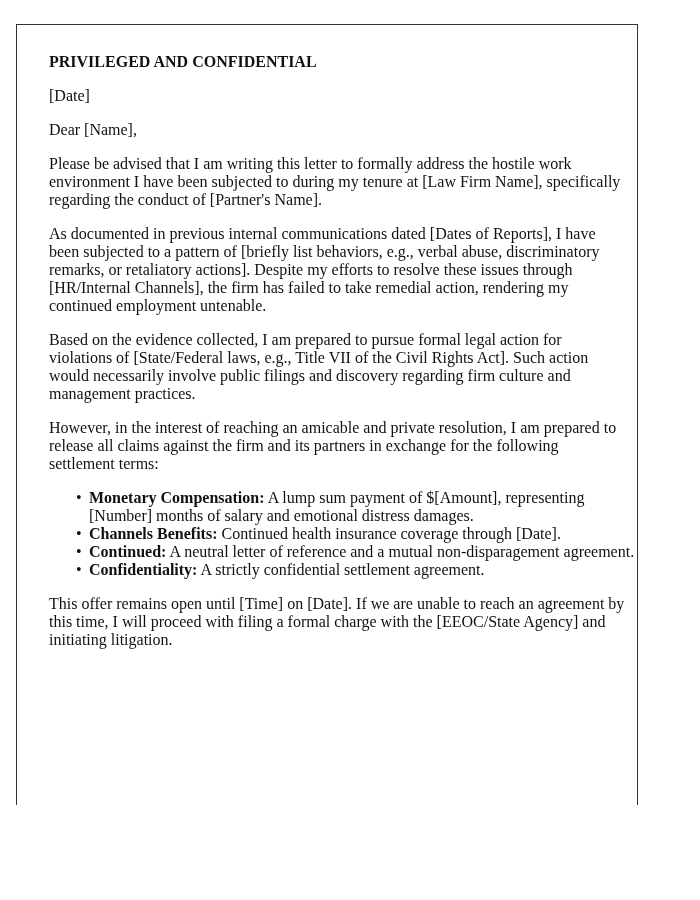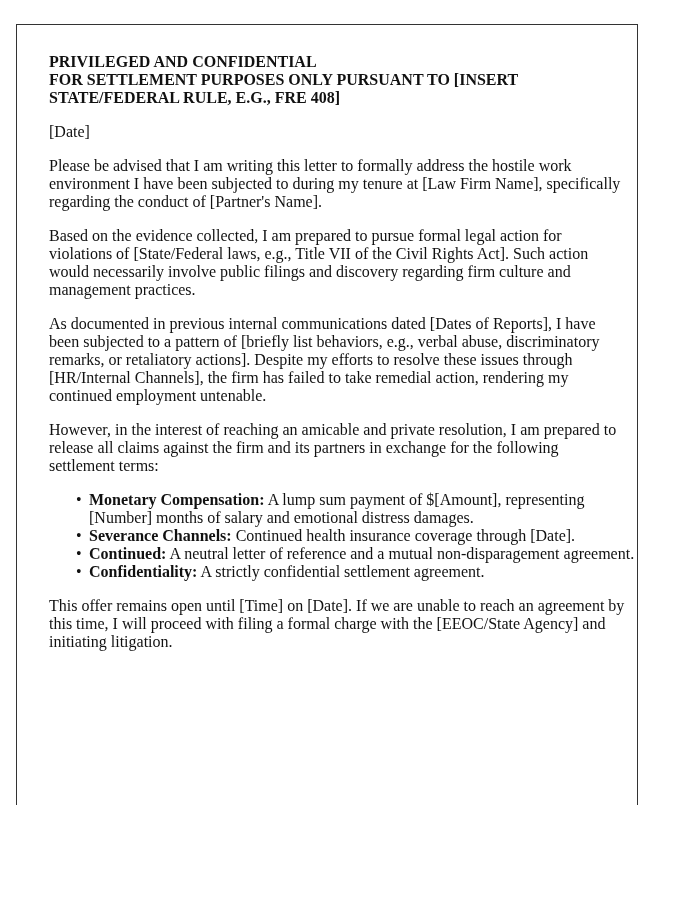--- a/index.html
+++ b/index.html
@@ -62,41 +62,41 @@
     ul.terms li b { font-weight: bold; }
   </style>
 </head>
 <body>
 
 <div class="page">
   <div class="content">
 
     <div class="header-block">
       <div>PRIVILEGED AND CONFIDENTIAL</div>
-      <div>FOR SETTLEMENT PURPOSES ONLY PURSUANT TO [INSERT STATE/FEDERAL RULE, E.G., FRE 408]</div>
     </div>
 
     <p>[Date]</p>
 
 
 
+    <p>Dear [Name],</p>
 
     <p>Please be advised that I am writing this letter to formally address the hostile work environment I have been subjected to during my tenure at [Law Firm Name], specifically regarding the conduct of [Partner's Name].</p>
+    <p>As documented in previous internal communications dated [Dates of Reports], I have been subjected to a pattern of [briefly list behaviors, e.g., verbal abuse, discriminatory remarks, or retaliatory actions]. Despite my efforts to resolve these issues through [HR/Internal Channels], the firm has failed to take remedial action, rendering my continued employment untenable.</p>
     <p>Based on the evidence collected, I am prepared to pursue formal legal action for violations of [State/Federal laws, e.g., Title VII of the Civil Rights Act]. Such action would necessarily involve public filings and discovery regarding firm culture and management practices.</p>
-    <p>As documented in previous internal communications dated [Dates of Reports], I have been subjected to a pattern of [briefly list behaviors, e.g., verbal abuse, discriminatory remarks, or retaliatory actions]. Despite my efforts to resolve these issues through [HR/Internal Channels], the firm has failed to take remedial action, rendering my continued employment untenable.</p>
     <p>However, in the interest of reaching an amicable and private resolution, I am prepared to release all claims against the firm and its partners in exchange for the following settlement terms:</p>
 
     <ul class="terms">
       <li>
         <span class="bullet">•</span>
         <b>Monetary Compensation:</b><span> A lump sum payment of $[Amount], representing [Number] months of salary and emotional distress damages.</span>
       </li>
       <li>
         <span class="bullet">•</span>
-        <b>Severance Channels:</b><span> Continued health insurance coverage through [Date].</span>
+        <b>Channels Benefits:</b><span> Continued health insurance coverage through [Date].</span>
       </li>
       <li>
         <span class="bullet">•</span>
         <b>Continued:</b><span> A neutral letter of reference and a mutual non-disparagement agreement.</span>
       </li>
       <li>
         <span class="bullet">•</span>
         <b>Confidentiality:</b><span> A strictly confidential settlement agreement.</span>
       </li>
     </ul>

